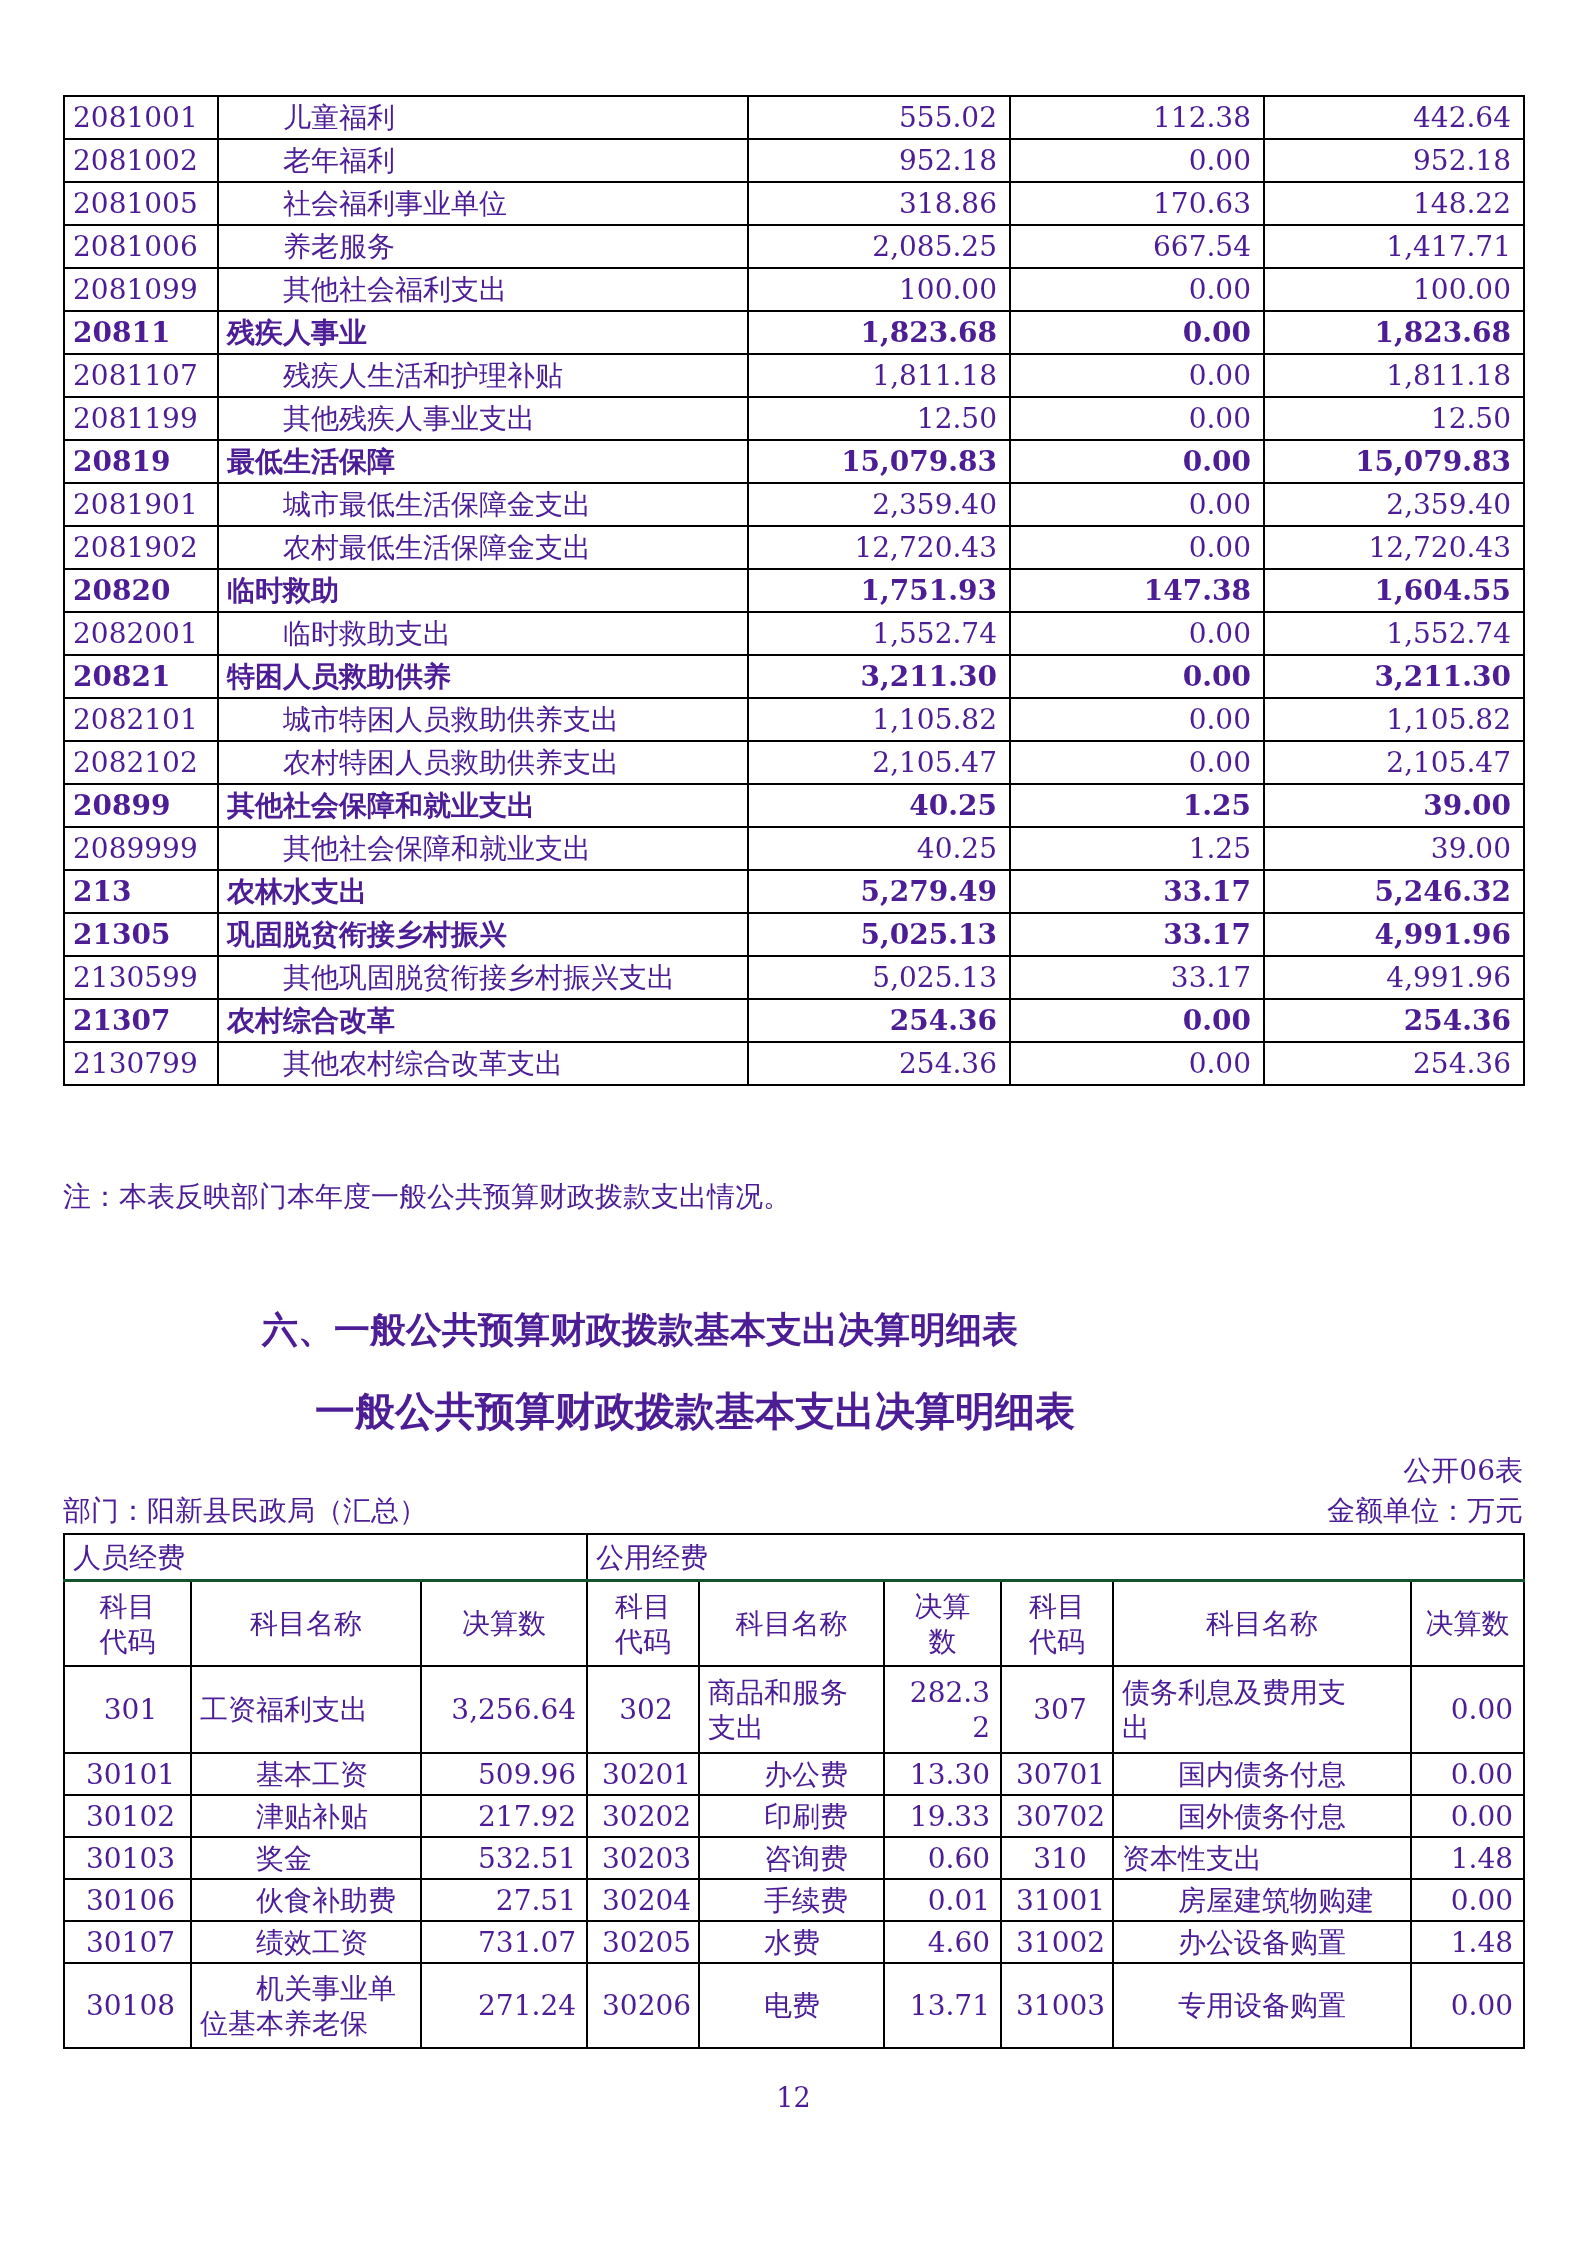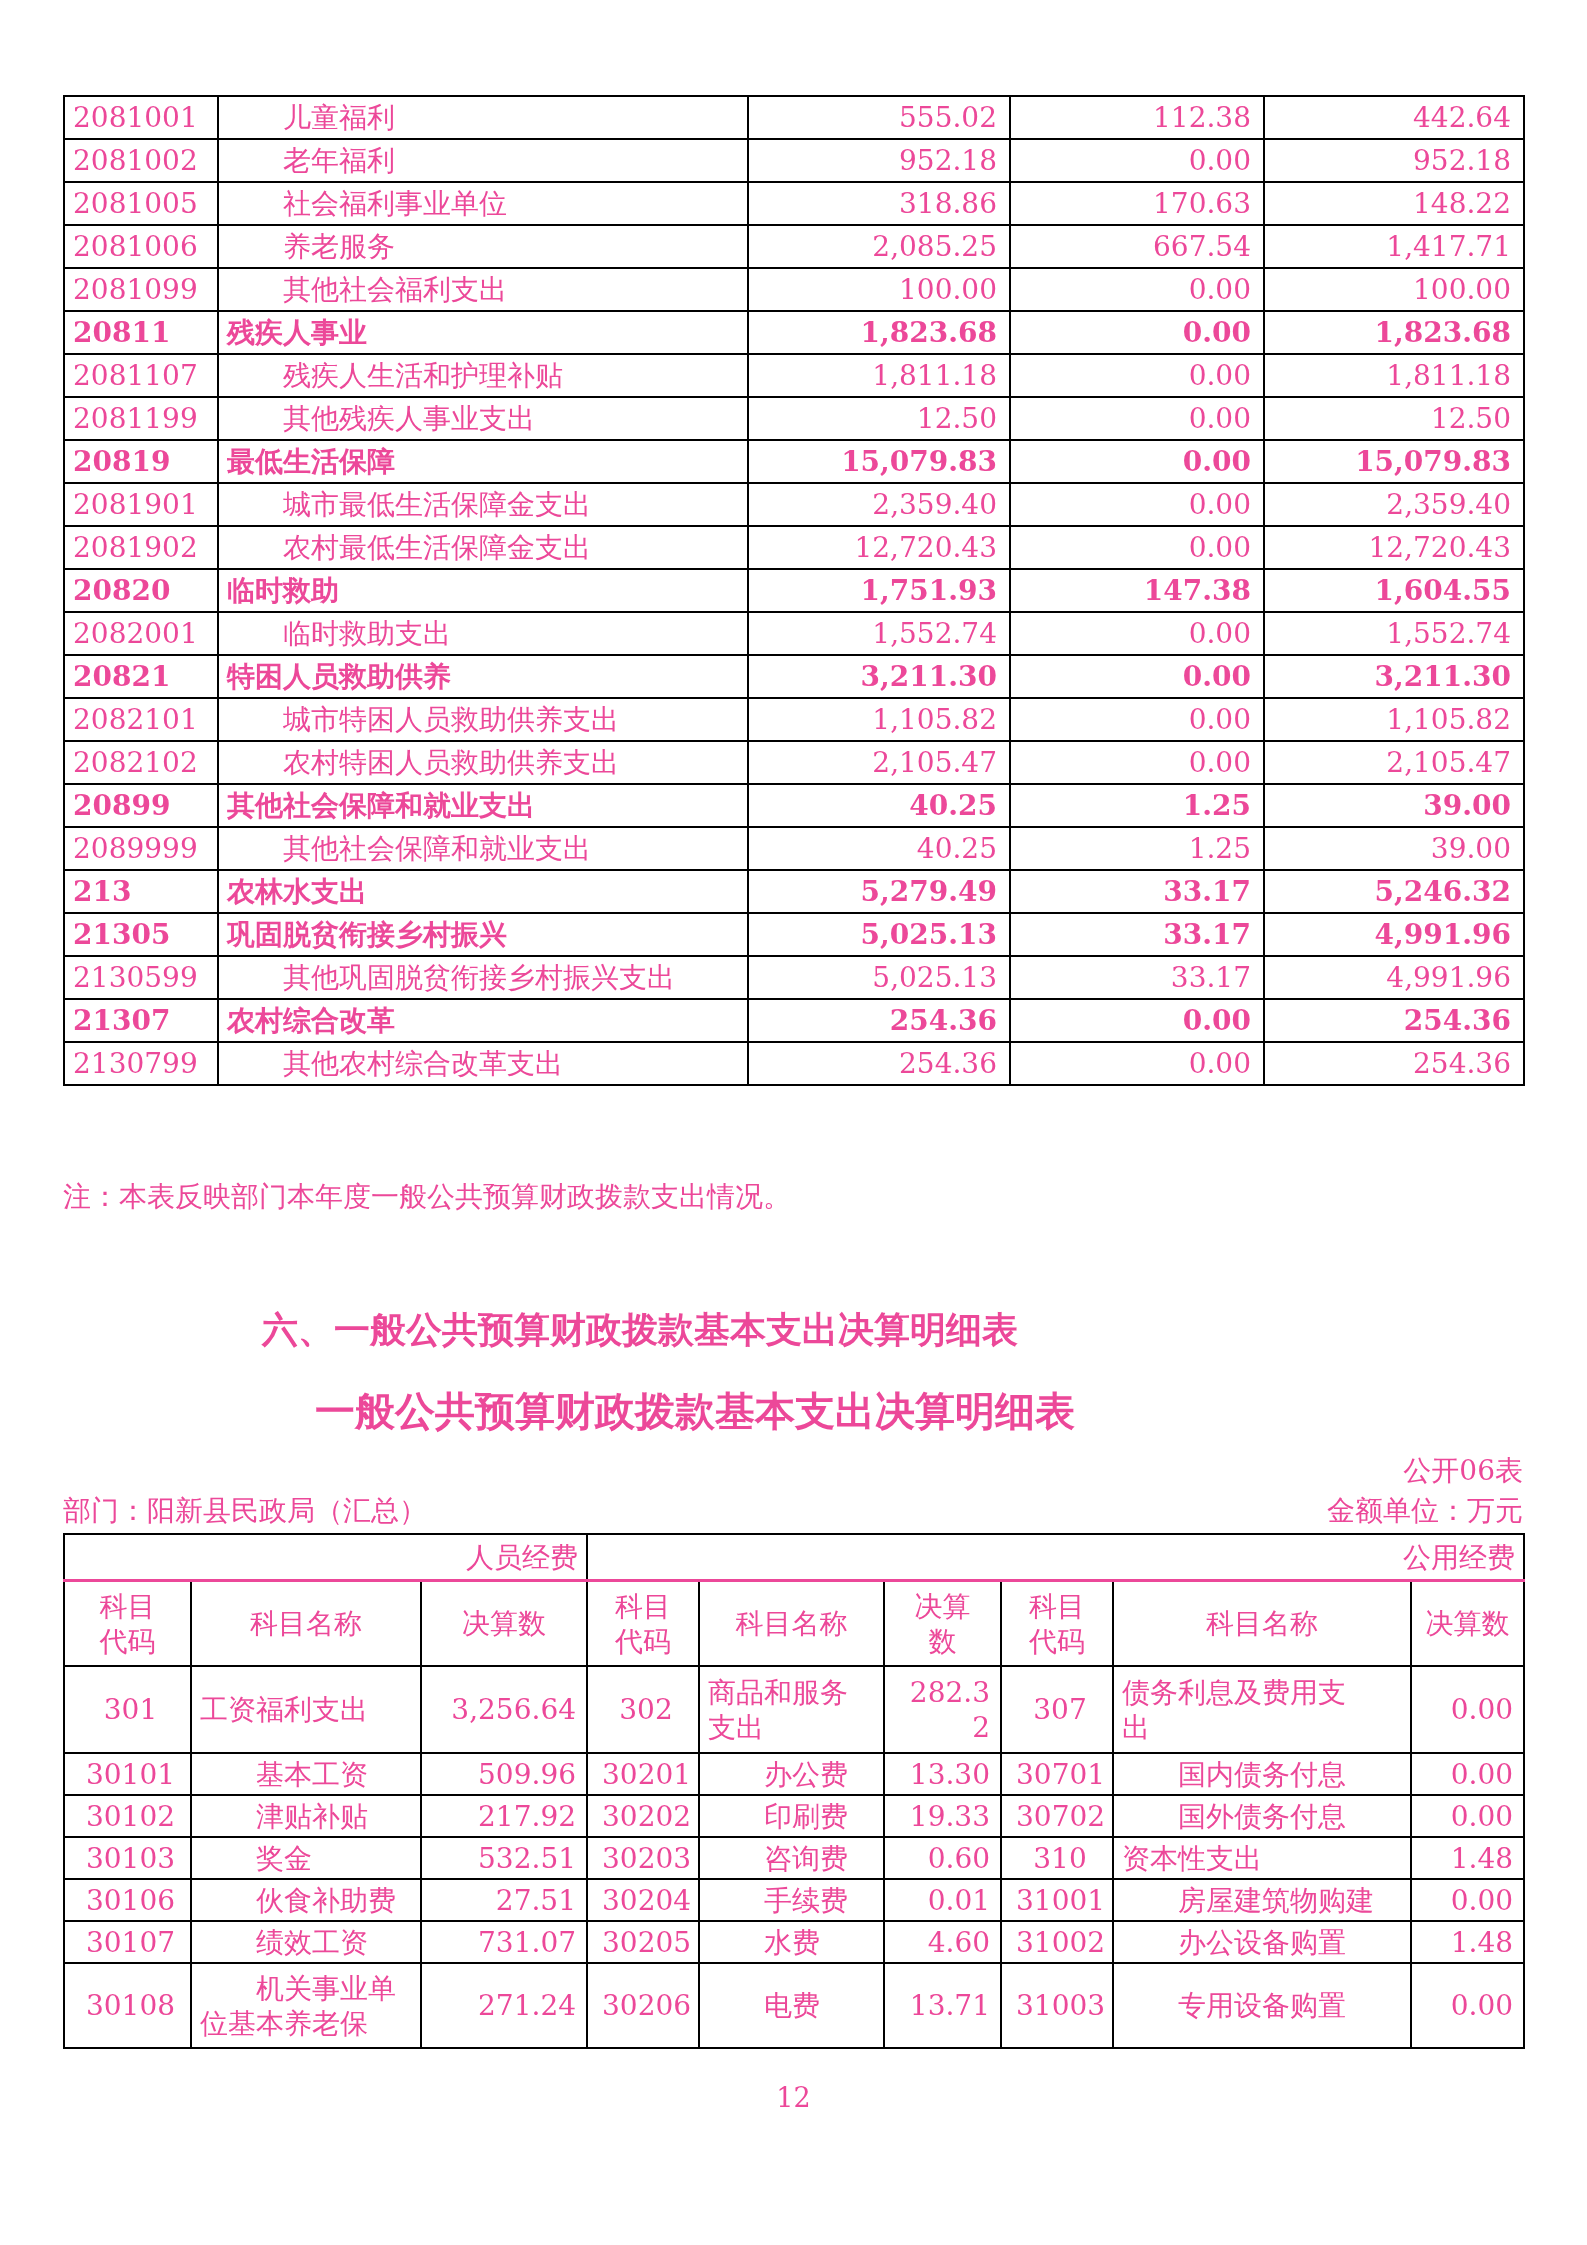--- a/index.html
+++ b/index.html
@@ -2,21 +2,21 @@
 <html><head>
 <meta charset="utf-8">
 <style>
   html,body{margin:0;padding:0;background:#fff;}
   .page{
     position:relative;
     width:1587px;
     height:2245px;
     background:#ffffff;
     font-family:"DejaVu Serif","Liberation Serif",serif;
-    color:#ec4899;
+    color:#4c1d95;
     overflow:hidden;
   }
   table{border-collapse:collapse;table-layout:fixed;}
   td,th{
     border:2px solid #000;
     font-size:28px;
     font-weight:normal;
     line-height:1.25;
     padding:0 8px;
     vertical-align:middle;
@@ -42,21 +42,21 @@
   .table-title{
     position:absolute;left:0;top:1384px;width:1390px;text-align:center;
     font-family:"DejaVu Sans","Liberation Sans",sans-serif;
     font-size:40px;font-weight:bold;
   }
   .table-code-label{position:absolute;right:64px;top:1452px;font-size:28px;}
   .department-label{position:absolute;left:63px;top:1492px;font-size:28px;}
   .unit-label{position:absolute;right:64px;top:1492px;font-size:28px;}
   
   .detail-table{position:absolute;left:63px;top:1533px;width:1460px;}
-  .detail-table .group-row th{height:44px;border-bottom:3px solid #ec4899;text-align:right;}
+  .detail-table .group-row th{height:44px;border-bottom:3px solid #14532d;text-align:left;}
   .detail-table .cols-row th{height:83px;text-align:center;}
   .detail-table tr.body-row{height:42px;}
   .detail-table tr.row-tall-a{height:87px;}
   .detail-table tr.row-tall-b{height:85px;}
   .detail-table .code-cell{text-align:center;padding-left:14px;}
   .detail-table .name-cell{text-align:left;}
   .detail-table .name-cell.indent{text-indent:2em;}
   .detail-table .val-cell{text-align:right;padding-right:10px;word-break:break-all;}
   
   .page-number{position:absolute;left:0;top:2082px;width:1587px;text-align:center;font-size:27px;}

